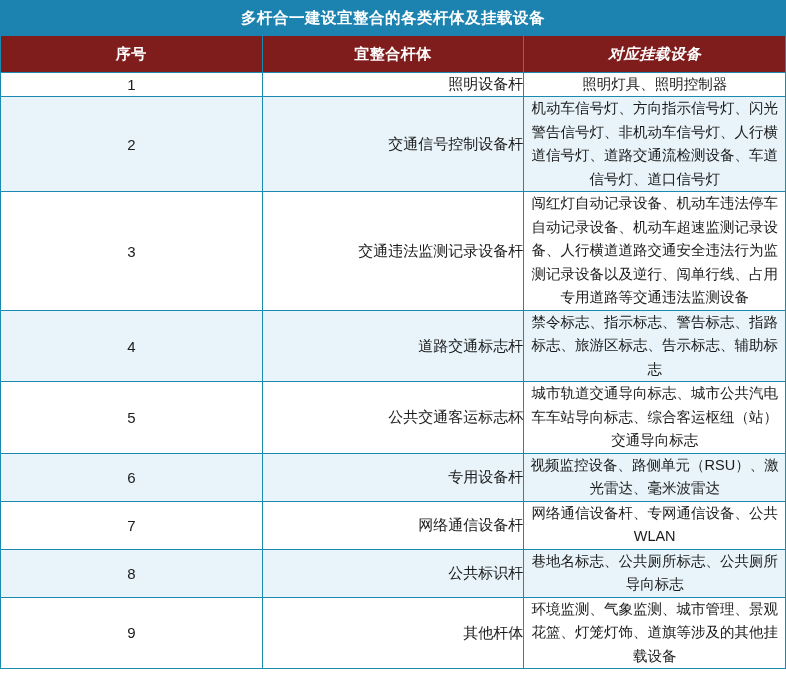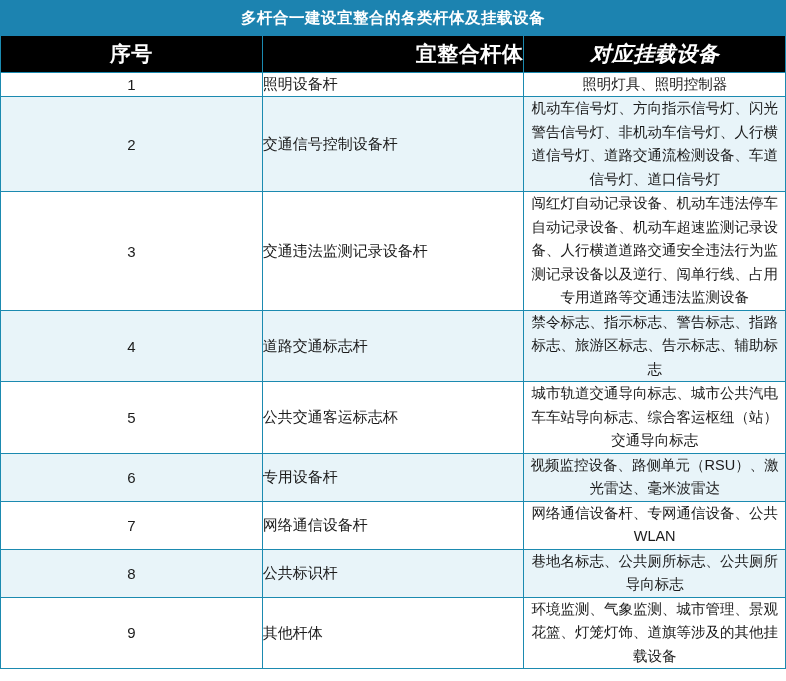--- a/index.html
+++ b/index.html
@@ -34,43 +34,43 @@
     background: #1c83b0;
     color: #ffffff;
     font-size: 15.5px;
     font-weight: bold;
     text-align: center;
     height: 34px;
     letter-spacing: 0.5px;
     border: 1px solid #1c83b0 !important;
   }
   .hdr-cell {
-    background: #000000;
+    background: #7f1d1d;
     color: #ffffff;
-    font-size: 21px;
+    font-size: 15px;
     font-weight: bold;
     text-align: center;
     height: 36px;
     letter-spacing: 0.5px;
     border-color: #7fc3dd;
   }
   .col-no { width: 86px; }
-  .col-pole { width: 212px; text-align: right; }
+  .col-pole { width: 212px; }
   .col-dev { width: 488px; font-style: italic; }
 
   tr.shade td { background: #e8f4f9; }
   tr.plain td { background: #ffffff; }
 
   td.cell-no {
     text-align: center;
     font-size: 15px;
     color: #1b1b1b;
   }
   td.cell-pole {
-    text-align: left;
+    text-align: right;
     font-size: 15px;
     color: #1b1b1b;
     line-height: 1.5;
     padding: 6px 6px;
   }
   td.cell-dev {
     text-align: center;
     font-size: 14.5px;
     color: #1b1b1b;
     line-height: 1.62;

